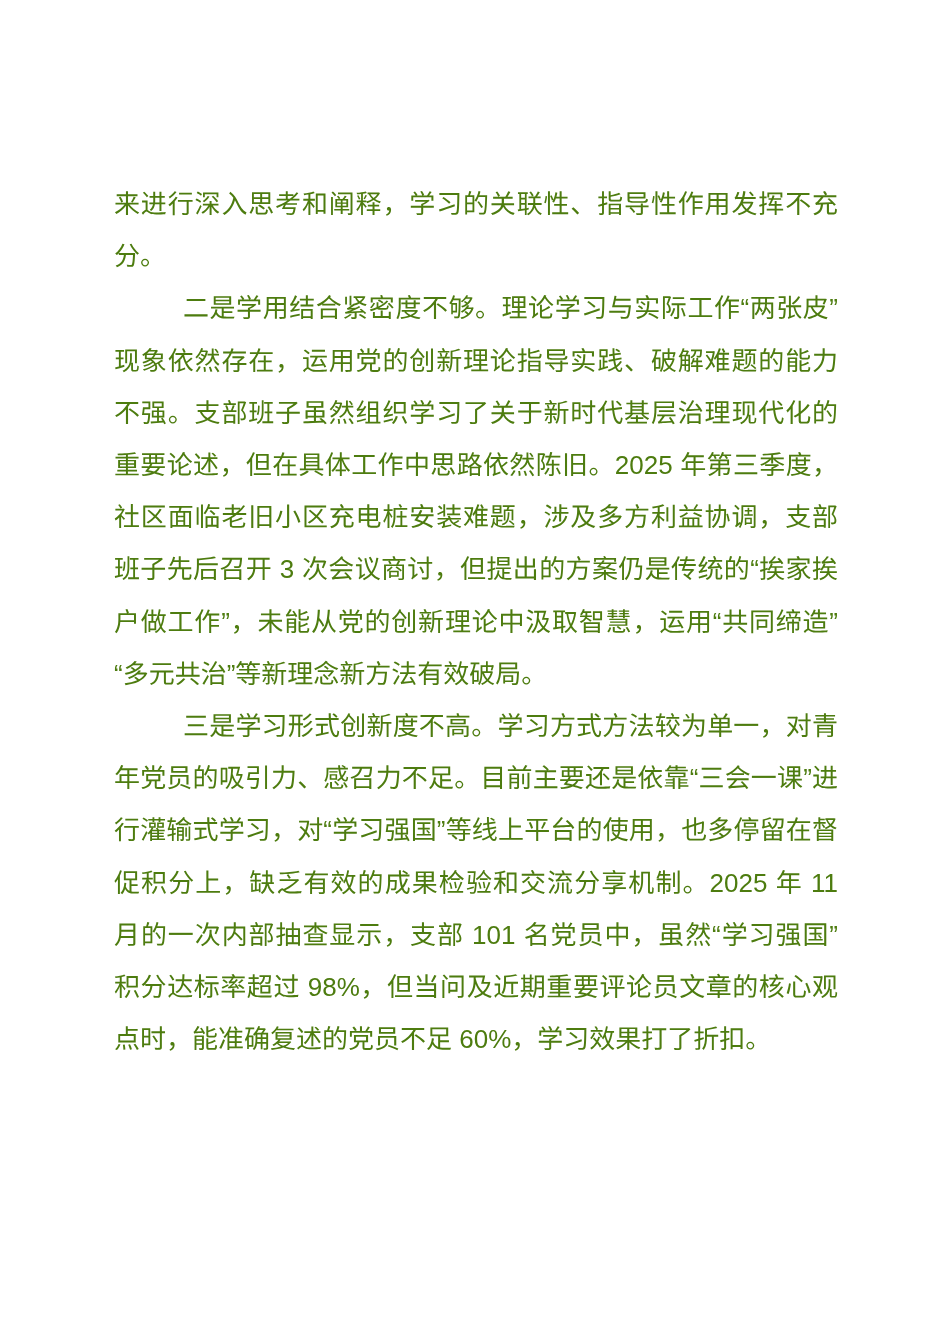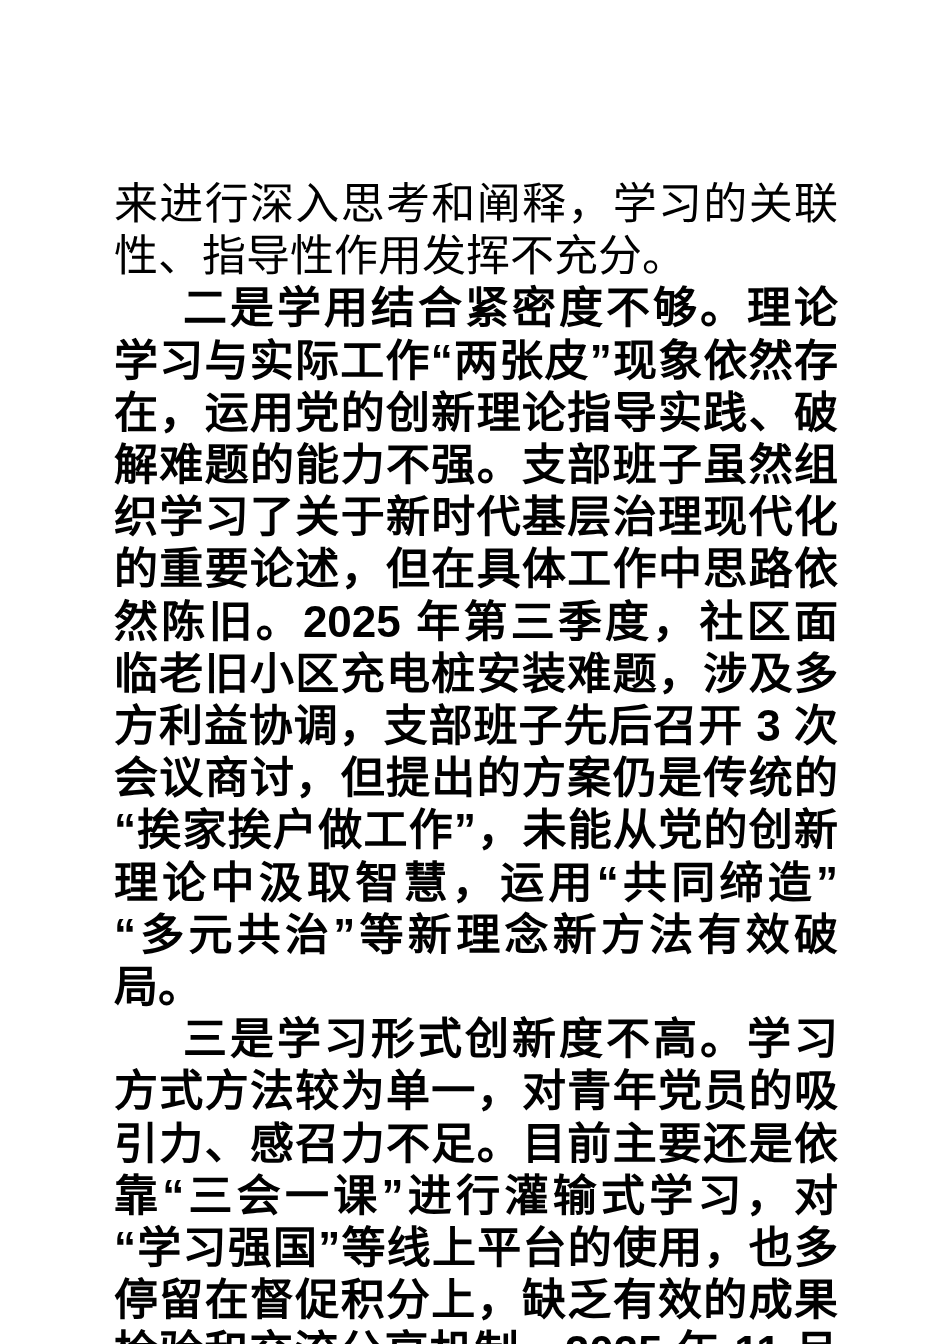--- a/index.html
+++ b/index.html
@@ -20,34 +20,33 @@
 
   .doc-body {
     position: absolute;
     left: 114px;
     top: 178px;
     width: 724px;
   }
 
   .para {
     font-family: "Liberation Sans", "DejaVu Sans", sans-serif;
-    font-size: 44px;
+    font-size: 26px;
     line-height: 52.2px;
-    color: #000000;
+    color: #4d7c0f;
     text-align: justify;
     text-justify: inter-ideograph;
     margin: 0;
     letter-spacing: 0;
     font-weight: 400;
     -webkit-font-smoothing: antialiased;
   }
 
   .para.indent {
     text-indent: 69px;
-    font-weight: bold;
   }
 
   .para.cont {
     text-indent: 0;
   }
 </style>
 </head>
 <body>
 
 <div class="page">

